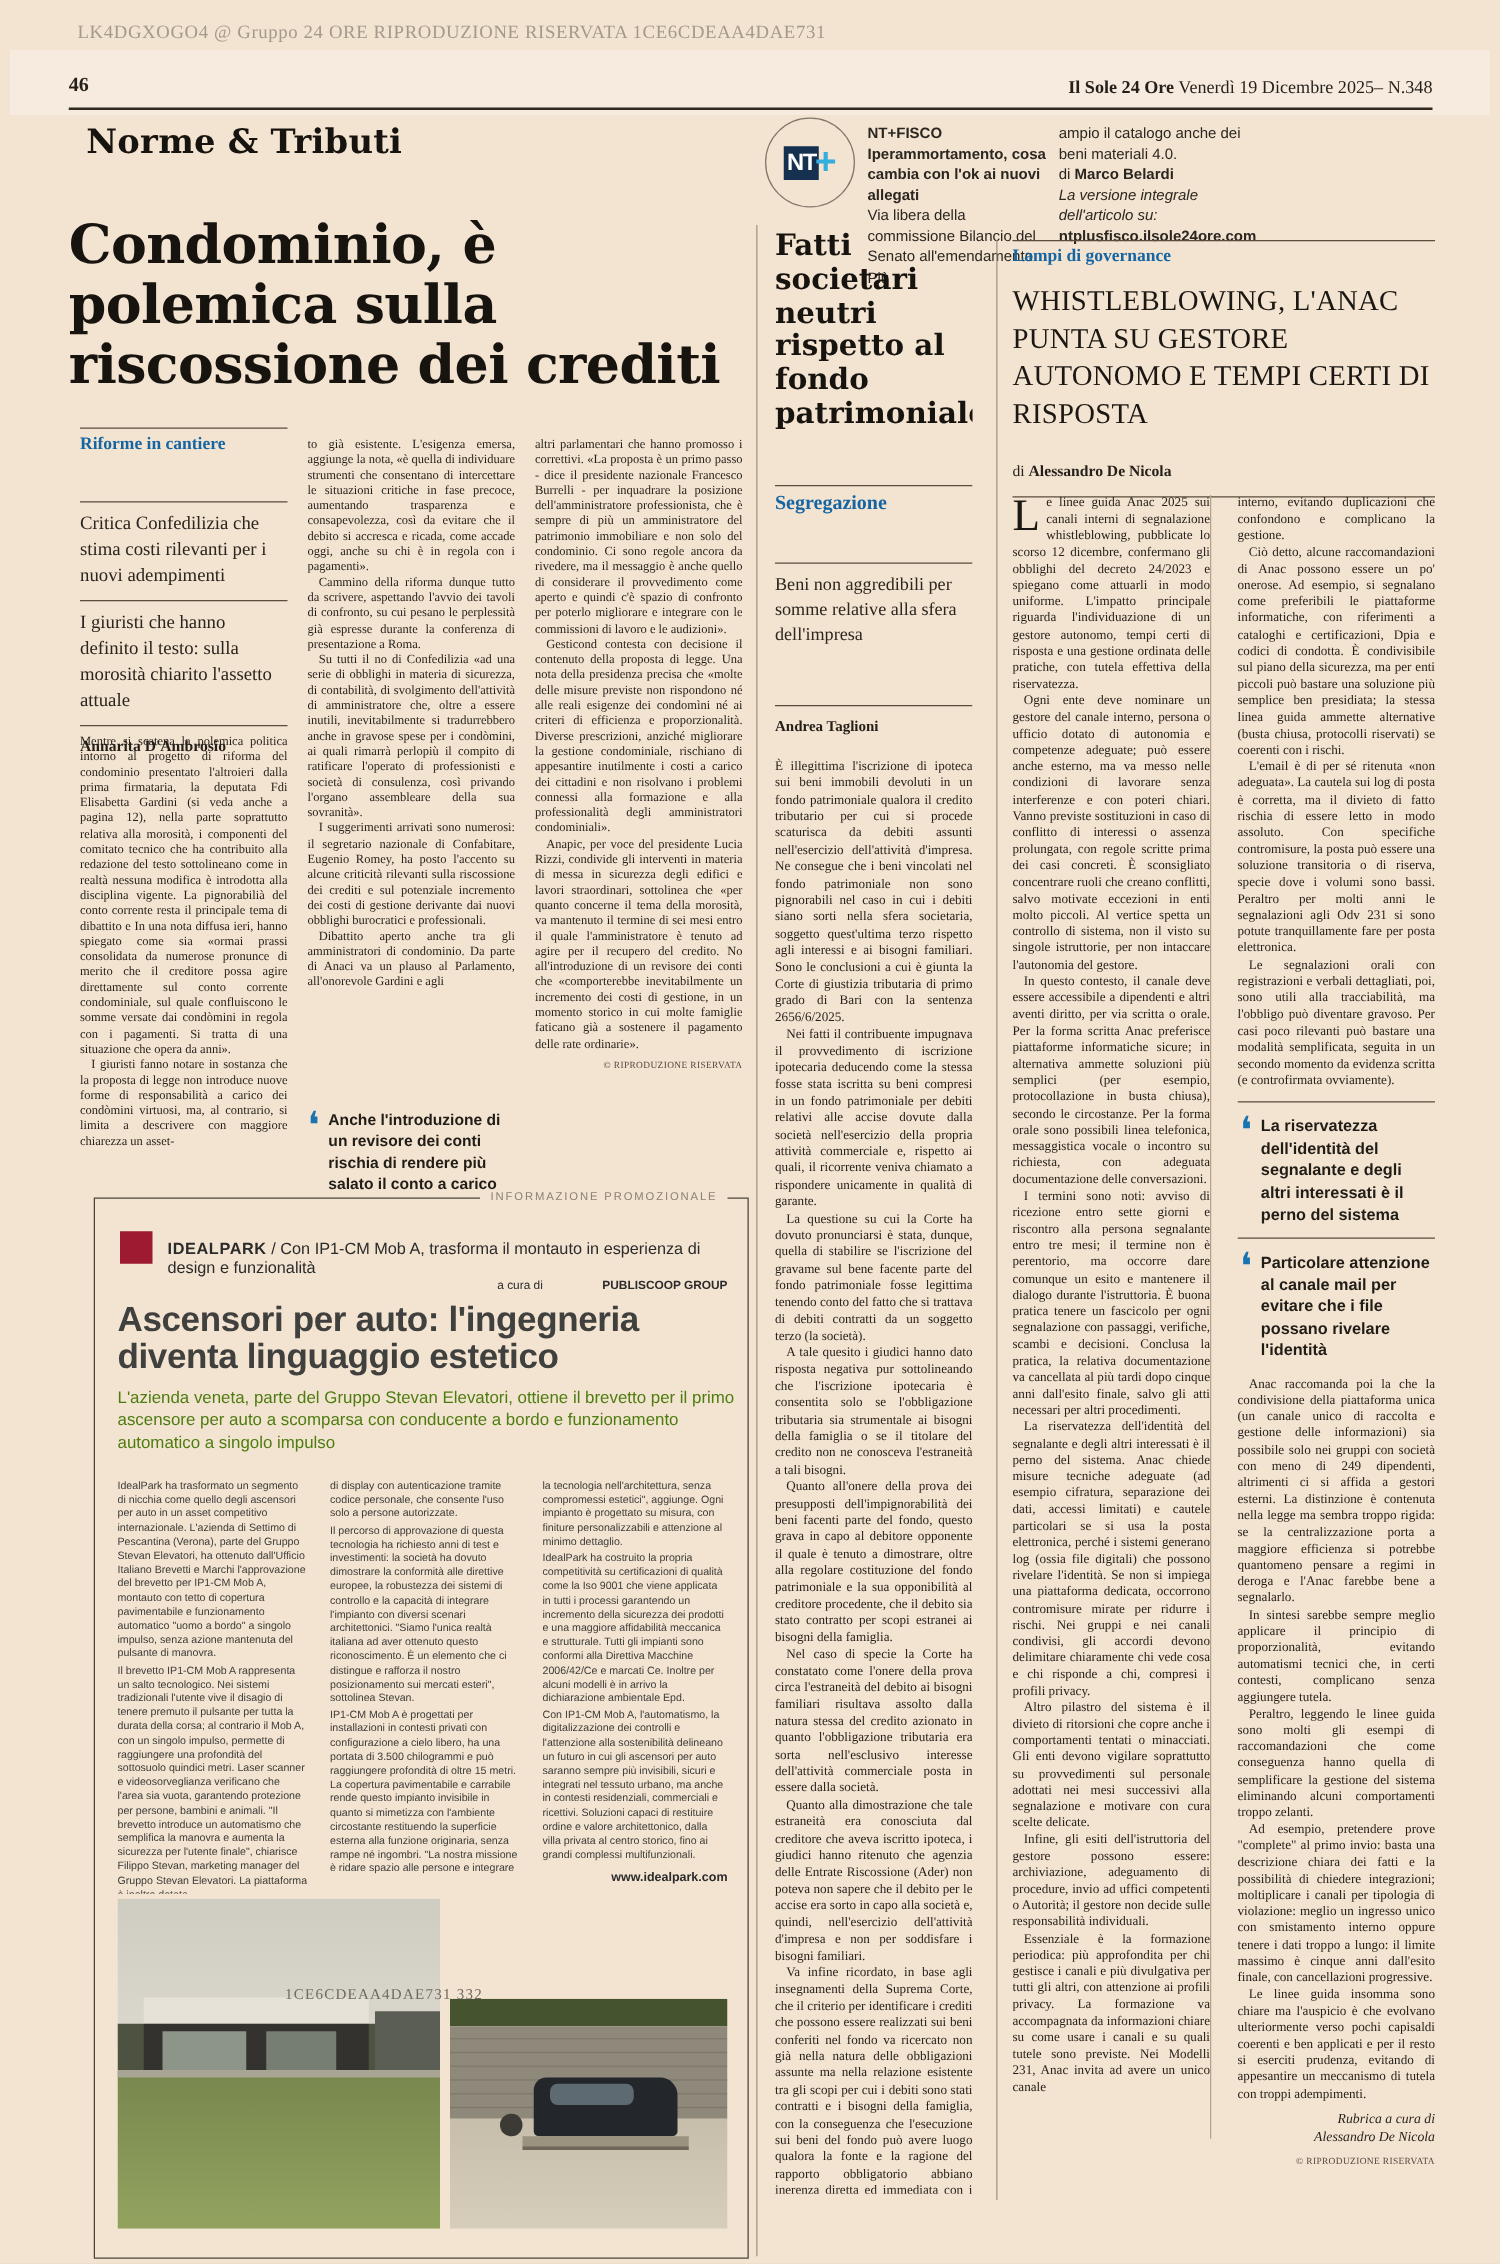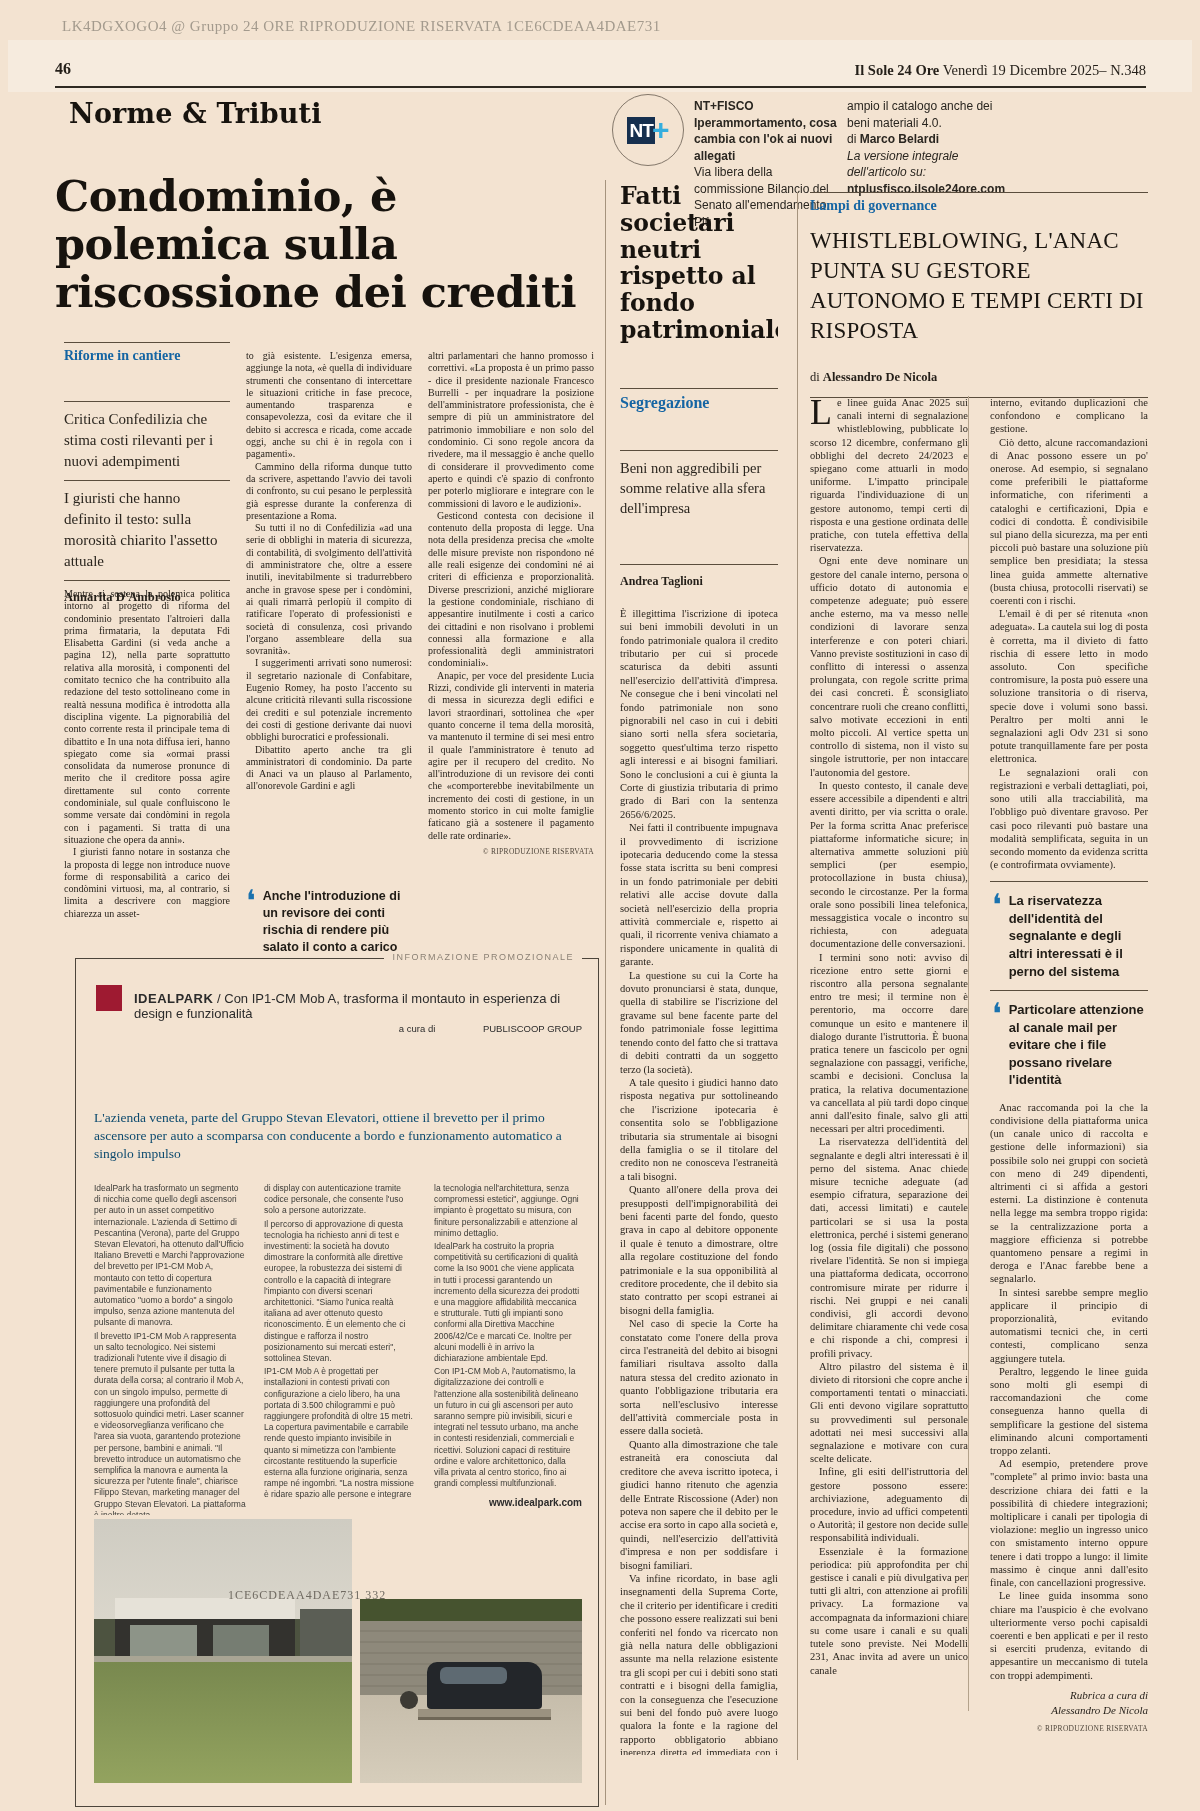--- a/index.html
+++ b/index.html
@@ -53,24 +53,24 @@
   .gov-quote{margin-left:2px;}
   .tagline{font-style:italic;font-size:11px;text-align:right;line-height:1.35;}
   
   .adbox{border:1px solid #4c453b;background:#f3e3d1;}
   .adlabel{position:absolute;top:-7px;right:16px;background:#f3e3d1;padding:0 8px;
            font-family:"Liberation Sans",sans-serif;font-size:9px;color:#8b8175;letter-spacing:1.5px;}
   .redsq{background:#9e1a31;}
   .adbrand{font-family:"Liberation Sans",sans-serif;font-size:13px;color:#2b2b2b;}
   .adbrand .b{font-weight:bold;letter-spacing:.5px;}
   .acura{font-family:"Liberation Sans",sans-serif;font-size:9.5px;color:#2b2b2b;}
-  .acura .b{font-weight:normal;padding-left:45px;}
+  .acura .b{font-weight:bold;padding-left:45px;}
   .ad-headline{font-family:"Liberation Sans",sans-serif;font-weight:bold;
                font-size:28px;line-height:1.05;color:#40403e;letter-spacing:-.3px;}
-  .ad-deck{font-family:Liberation Serif, serif;font-size:13.5px;line-height:1.33;color:#0c4a6e;}
+  .ad-deck{font-family:Liberation Sans, sans-serif;font-size:13.5px;line-height:1.33;color:#4d7c0f;}
   .ad-col{font-family:"Liberation Sans",sans-serif;font-size:8.5px;line-height:11.2px;color:#3c3c38;}
   .ad-col p{margin:0 0 2px 0;text-indent:0;text-align:left;}
   .website{font-family:"Liberation Sans",sans-serif;font-weight:bold;font-size:10px;
            text-align:right;color:#2b2b2b;margin-top:8px;}
   .photo{position:absolute;overflow:hidden;}
   .pw{position:absolute;font-size:12px;color:#6f6a61;letter-spacing:1px;}
 </style>
 </head>
 <body>
 
@@ -217,20 +217,21 @@
 
   <div class="abs adbox" style="left:75px;top:958px;width:522px;height:847px;">
     <div class="adlabel">INFORMAZIONE PROMOZIONALE</div>
     <div class="abs redsq" style="left:20px;top:26px;width:26px;height:26px;"></div>
     <div class="abs adbrand" style="left:58px;top:32px;width:440px;">
       <span class="b">IDEALPARK</span>
       <span>/</span>
       <span>Con IP1-CM Mob A, trasforma il montauto in esperienza di design e funzionalità</span>
     </div>
     <div class="abs acura" style="right:16px;top:64px;"><span>a cura di </span><span class="b">PUBLISCOOP GROUP</span></div>
+    <div class="abs ad-headline" style="left:18px;top:82px;width:495px;">Ascensori per auto: l'ingegneria diventa linguaggio estetico</div>
     <div class="abs ad-deck" style="left:18px;top:150px;width:500px;">L'azienda veneta, parte del Gruppo Stevan Elevatori, ottiene il brevetto per il primo ascensore per auto a scomparsa con conducente a bordo e funzionamento automatico a singolo impulso</div>
 
     <div class="abs ad-col clip" style="left:18px;top:224px;width:152px;height:332px;">
         <p>IdealPark ha trasformato un segmento di nicchia come quello degli ascensori per auto in un asset competitivo internazionale. L'azienda di Settimo di Pescantina (Verona), parte del Gruppo Stevan Elevatori, ha ottenuto dall'Ufficio Italiano Brevetti e Marchi l'approvazione del brevetto per IP1-CM Mob A, montauto con tetto di copertura pavimentabile e funzionamento automatico "uomo a bordo" a singolo impulso, senza azione mantenuta del pulsante di manovra.</p>
         <p>Il brevetto IP1-CM Mob A rappresenta un salto tecnologico. Nei sistemi tradizionali l'utente vive il disagio di tenere premuto il pulsante per tutta la durata della corsa; al contrario il Mob A, con un singolo impulso, permette di raggiungere una profondità del sottosuolo quindici metri. Laser scanner e videosorveglianza verificano che l'area sia vuota, garantendo protezione per persone, bambini e animali. "Il brevetto introduce un automatismo che semplifica la manovra e aumenta la sicurezza per l'utente finale", chiarisce Filippo Stevan, marketing manager del Gruppo Stevan Elevatori. La piattaforma è inoltre dotata</p>
       </div>
     <div class="abs ad-col clip" style="left:188px;top:224px;width:152px;height:400px;">
         <p>di display con autenticazione tramite codice personale, che consente l'uso solo a persone autorizzate.</p>
         <p>Il percorso di approvazione di questa tecnologia ha richiesto anni di test e investimenti: la società ha dovuto dimostrare la conformità alle direttive europee, la robustezza dei sistemi di controllo e la capacità di integrare l'impianto con diversi scenari architettonici. "Siamo l'unica realtà italiana ad aver ottenuto questo riconoscimento. È un elemento che ci distingue e rafforza il nostro posizionamento sui mercati esteri", sottolinea Stevan.</p>
         <p>IP1-CM Mob A è progettati per installazioni in contesti privati con configurazione a cielo libero, ha una portata di 3.500 chilogrammi e può raggiungere profondità di oltre 15 metri. La copertura pavimentabile e carrabile rende questo impianto invisibile in quanto si mimetizza con l'ambiente circostante restituendo la superficie esterna alla funzione originaria, senza rampe né ingombri. "La nostra missione è ridare spazio alle persone e integrare</p>

